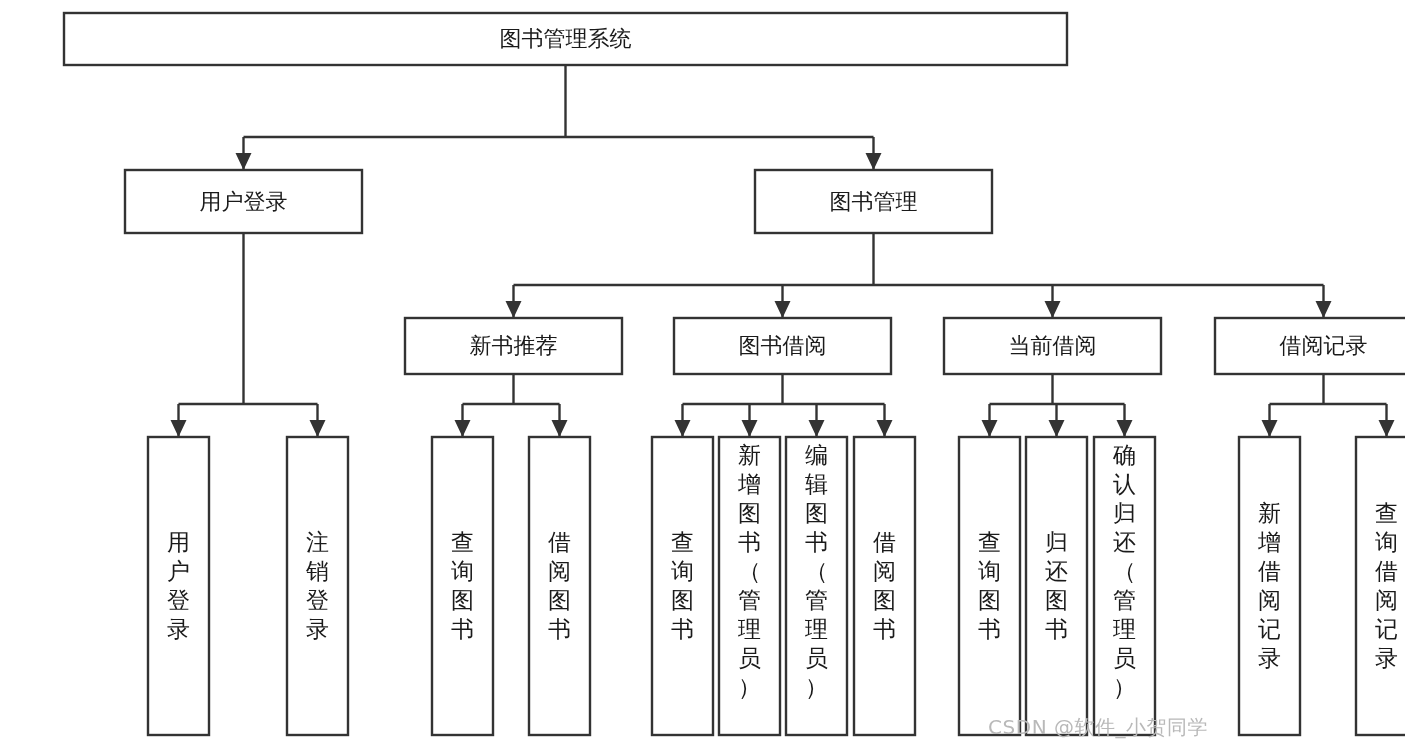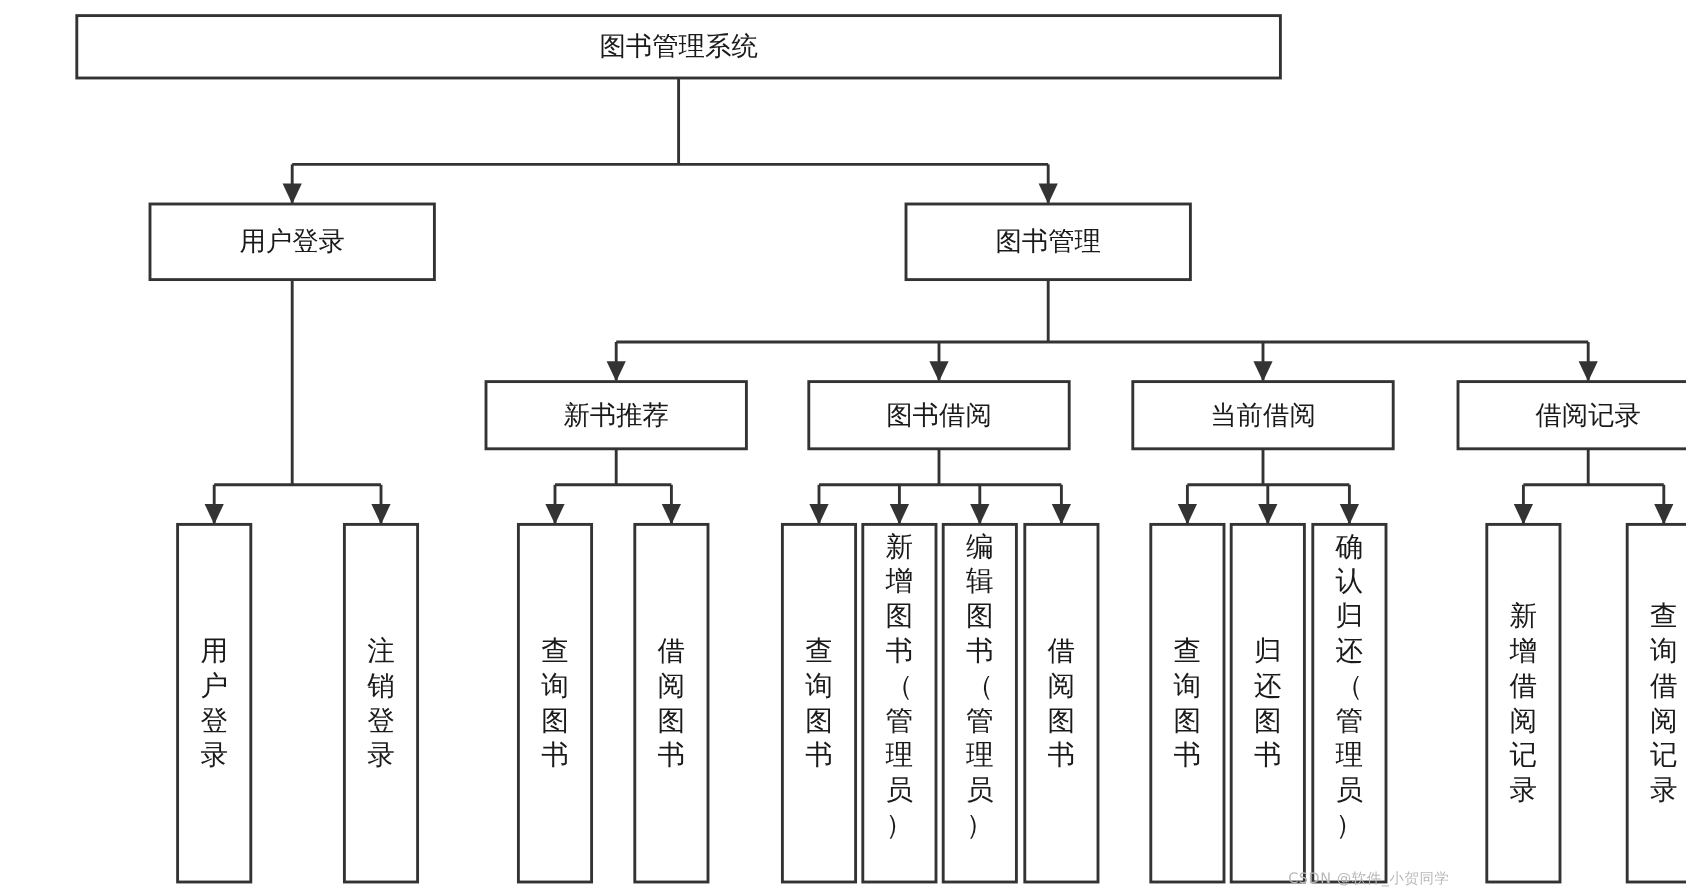--- a/index.html
+++ b/index.html
@@ -49,21 +49,21 @@
     fill: none;
   }
   .arrow-head {
     fill: #333333;
   }
   .watermark {
     position: absolute;
     right: 8px;
     bottom: 6px;
     color: #b9b9b9;
-    font-size: 12px;
+    font-size: 20px;
     font-family: "DejaVu Sans", "Liberation Sans", sans-serif;
     white-space: nowrap;
     letter-spacing: 0.5px;
   }
 </style>
 </head>
 <body>
 
 <div id="diagram-root">
   <svg class="flow" width="1405" height="747" viewBox="0 0 1405 747">

